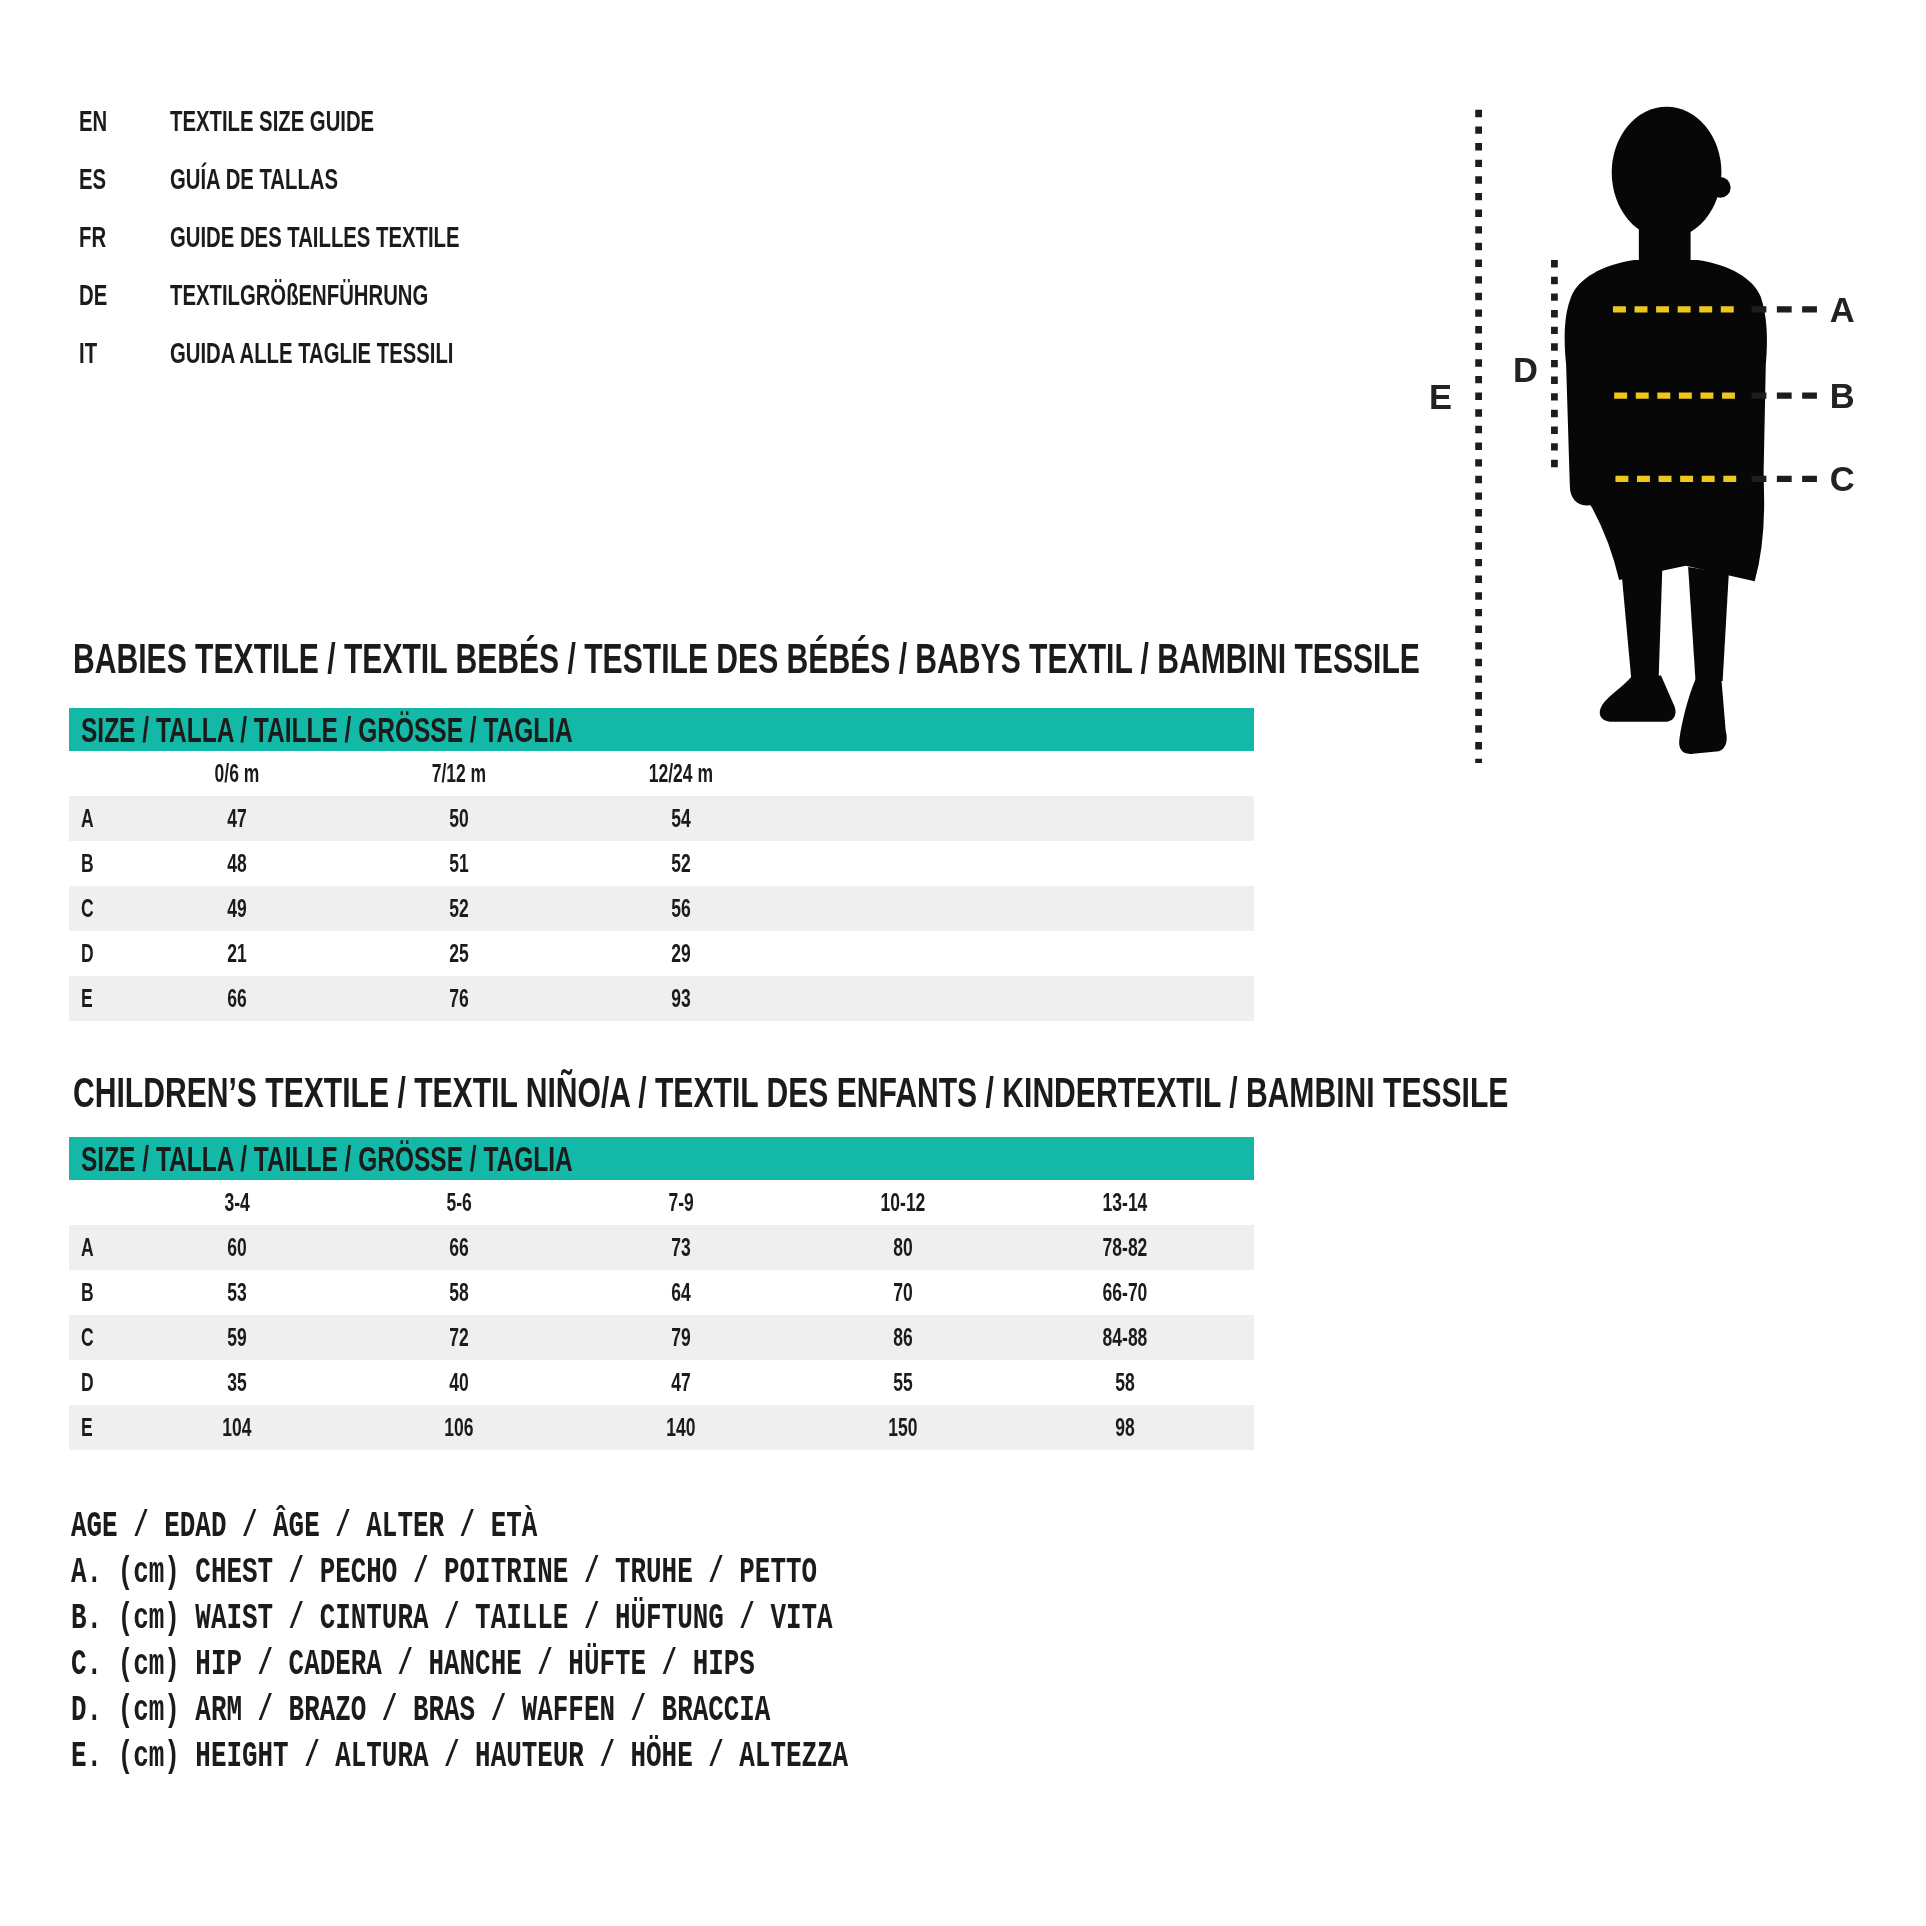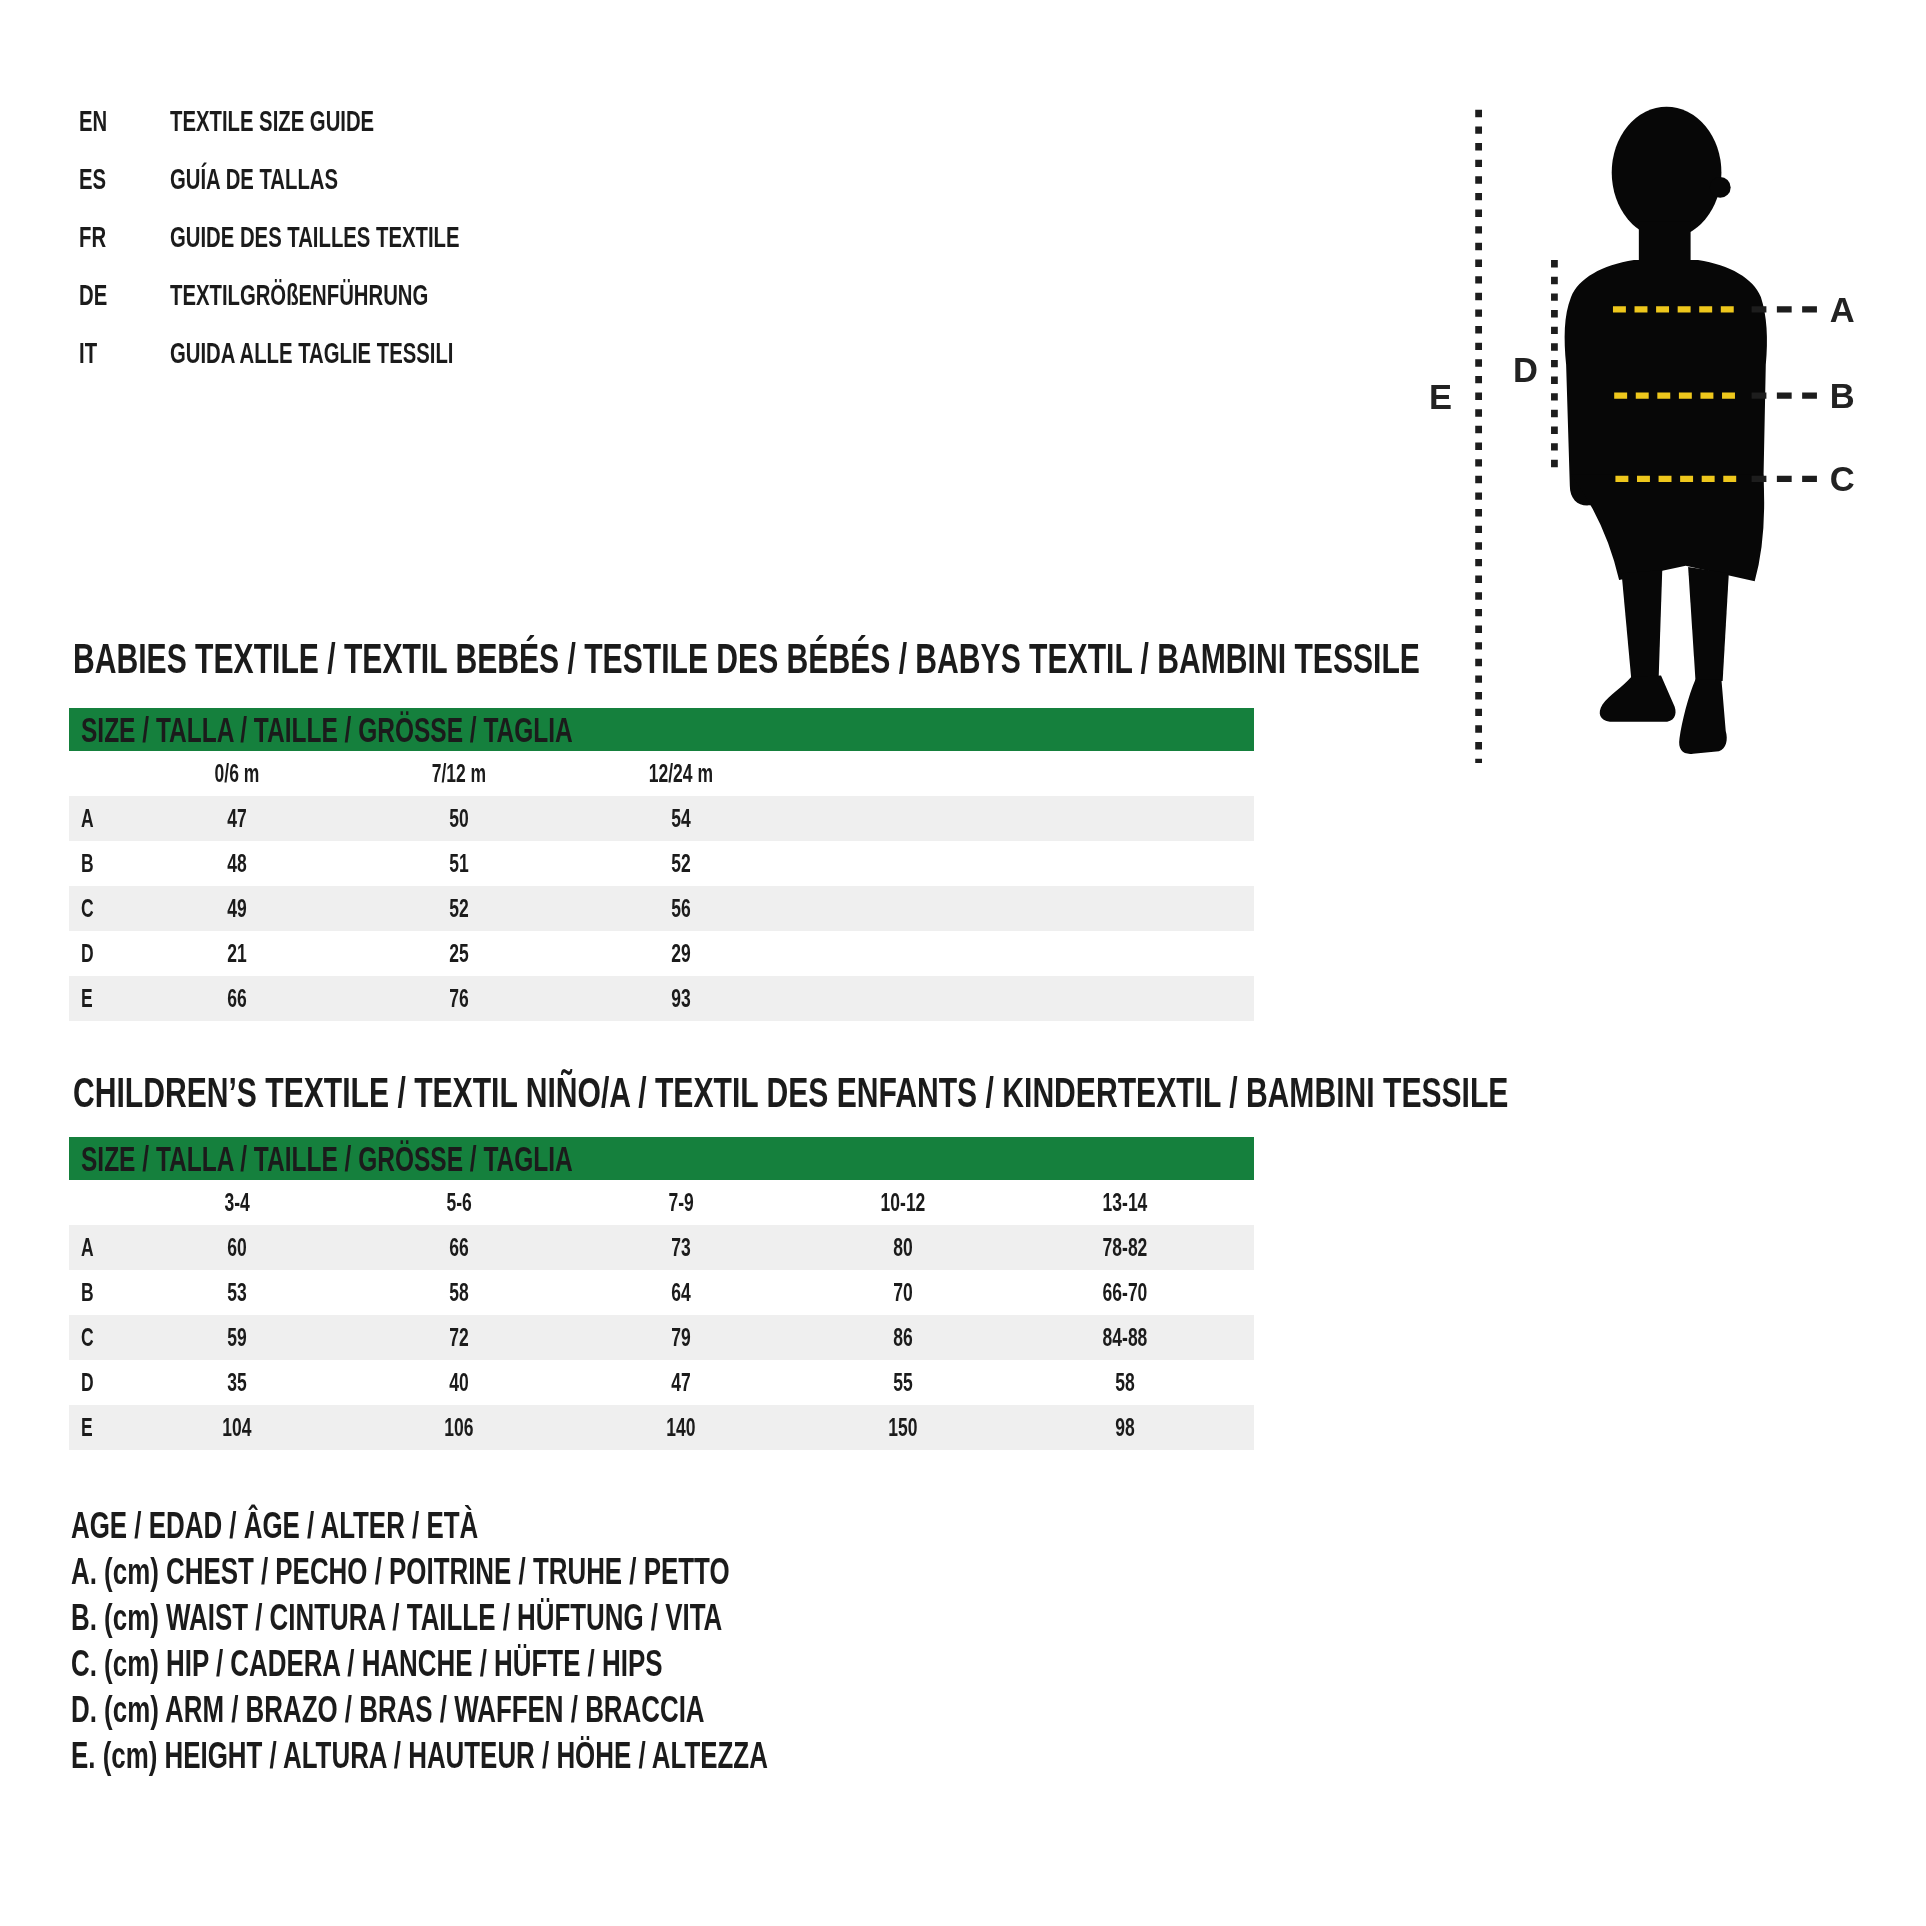--- a/index.html
+++ b/index.html
@@ -11,32 +11,32 @@
   .cond-c{display:inline-block;transform:scaleX(.70);transform-origin:50% 50%;white-space:nowrap;}
 
   
   .lang{position:absolute;left:79px;top:92px;font-size:29px;font-weight:700;}
   .lang-row{display:flex;height:58px;align-items:center;}
   .lang-code{width:91px;}
 
   
   .sect{position:absolute;left:69px;}
   .sect-title{height:44px;display:flex;align-items:center;font-size:43px;font-weight:700;padding-left:3.7px;}
-  .size-band{background:#15803d;height:43px;width:1185px;display:flex;align-items:center;box-sizing:border-box;padding-left:12.3px;font-size:35px;font-weight:700;}
+  .size-band{background:#14b8a6;height:43px;width:1185px;display:flex;align-items:center;box-sizing:border-box;padding-left:12.3px;font-size:35px;font-weight:700;}
   .gap-babies{margin-top:28px;}
   .gap-children{margin-top:23.4px;}
 
   .stable{width:1185px;font-size:25px;font-weight:700;}
   .trow{display:flex;height:45px;align-items:center;}
   .trow.stripe{background:#efefef;}
   .tlabel{width:57px;box-sizing:border-box;padding-left:12.3px;text-align:left;}
   .tcell{width:222px;text-align:center;}
 
   
-  .legend{position:absolute;left:71px;top:1503px;font-size:37px;font-weight:700;}
+  .legend{position:absolute;left:71px;top:1503px;font-size:37px;font-weight:700;font-family:Liberation Mono, monospace;}
   .legend-line{height:46px;display:flex;align-items:center;}
 
   
   .figure{position:absolute;left:1417px;top:80px;width:509px;height:709px;}
   .fig-label{font-family:"Liberation Sans",sans-serif;font-weight:700;font-size:56px;fill:#222222;}
 </style>
 </head>
 <body>
 
 <div class="canvas">

